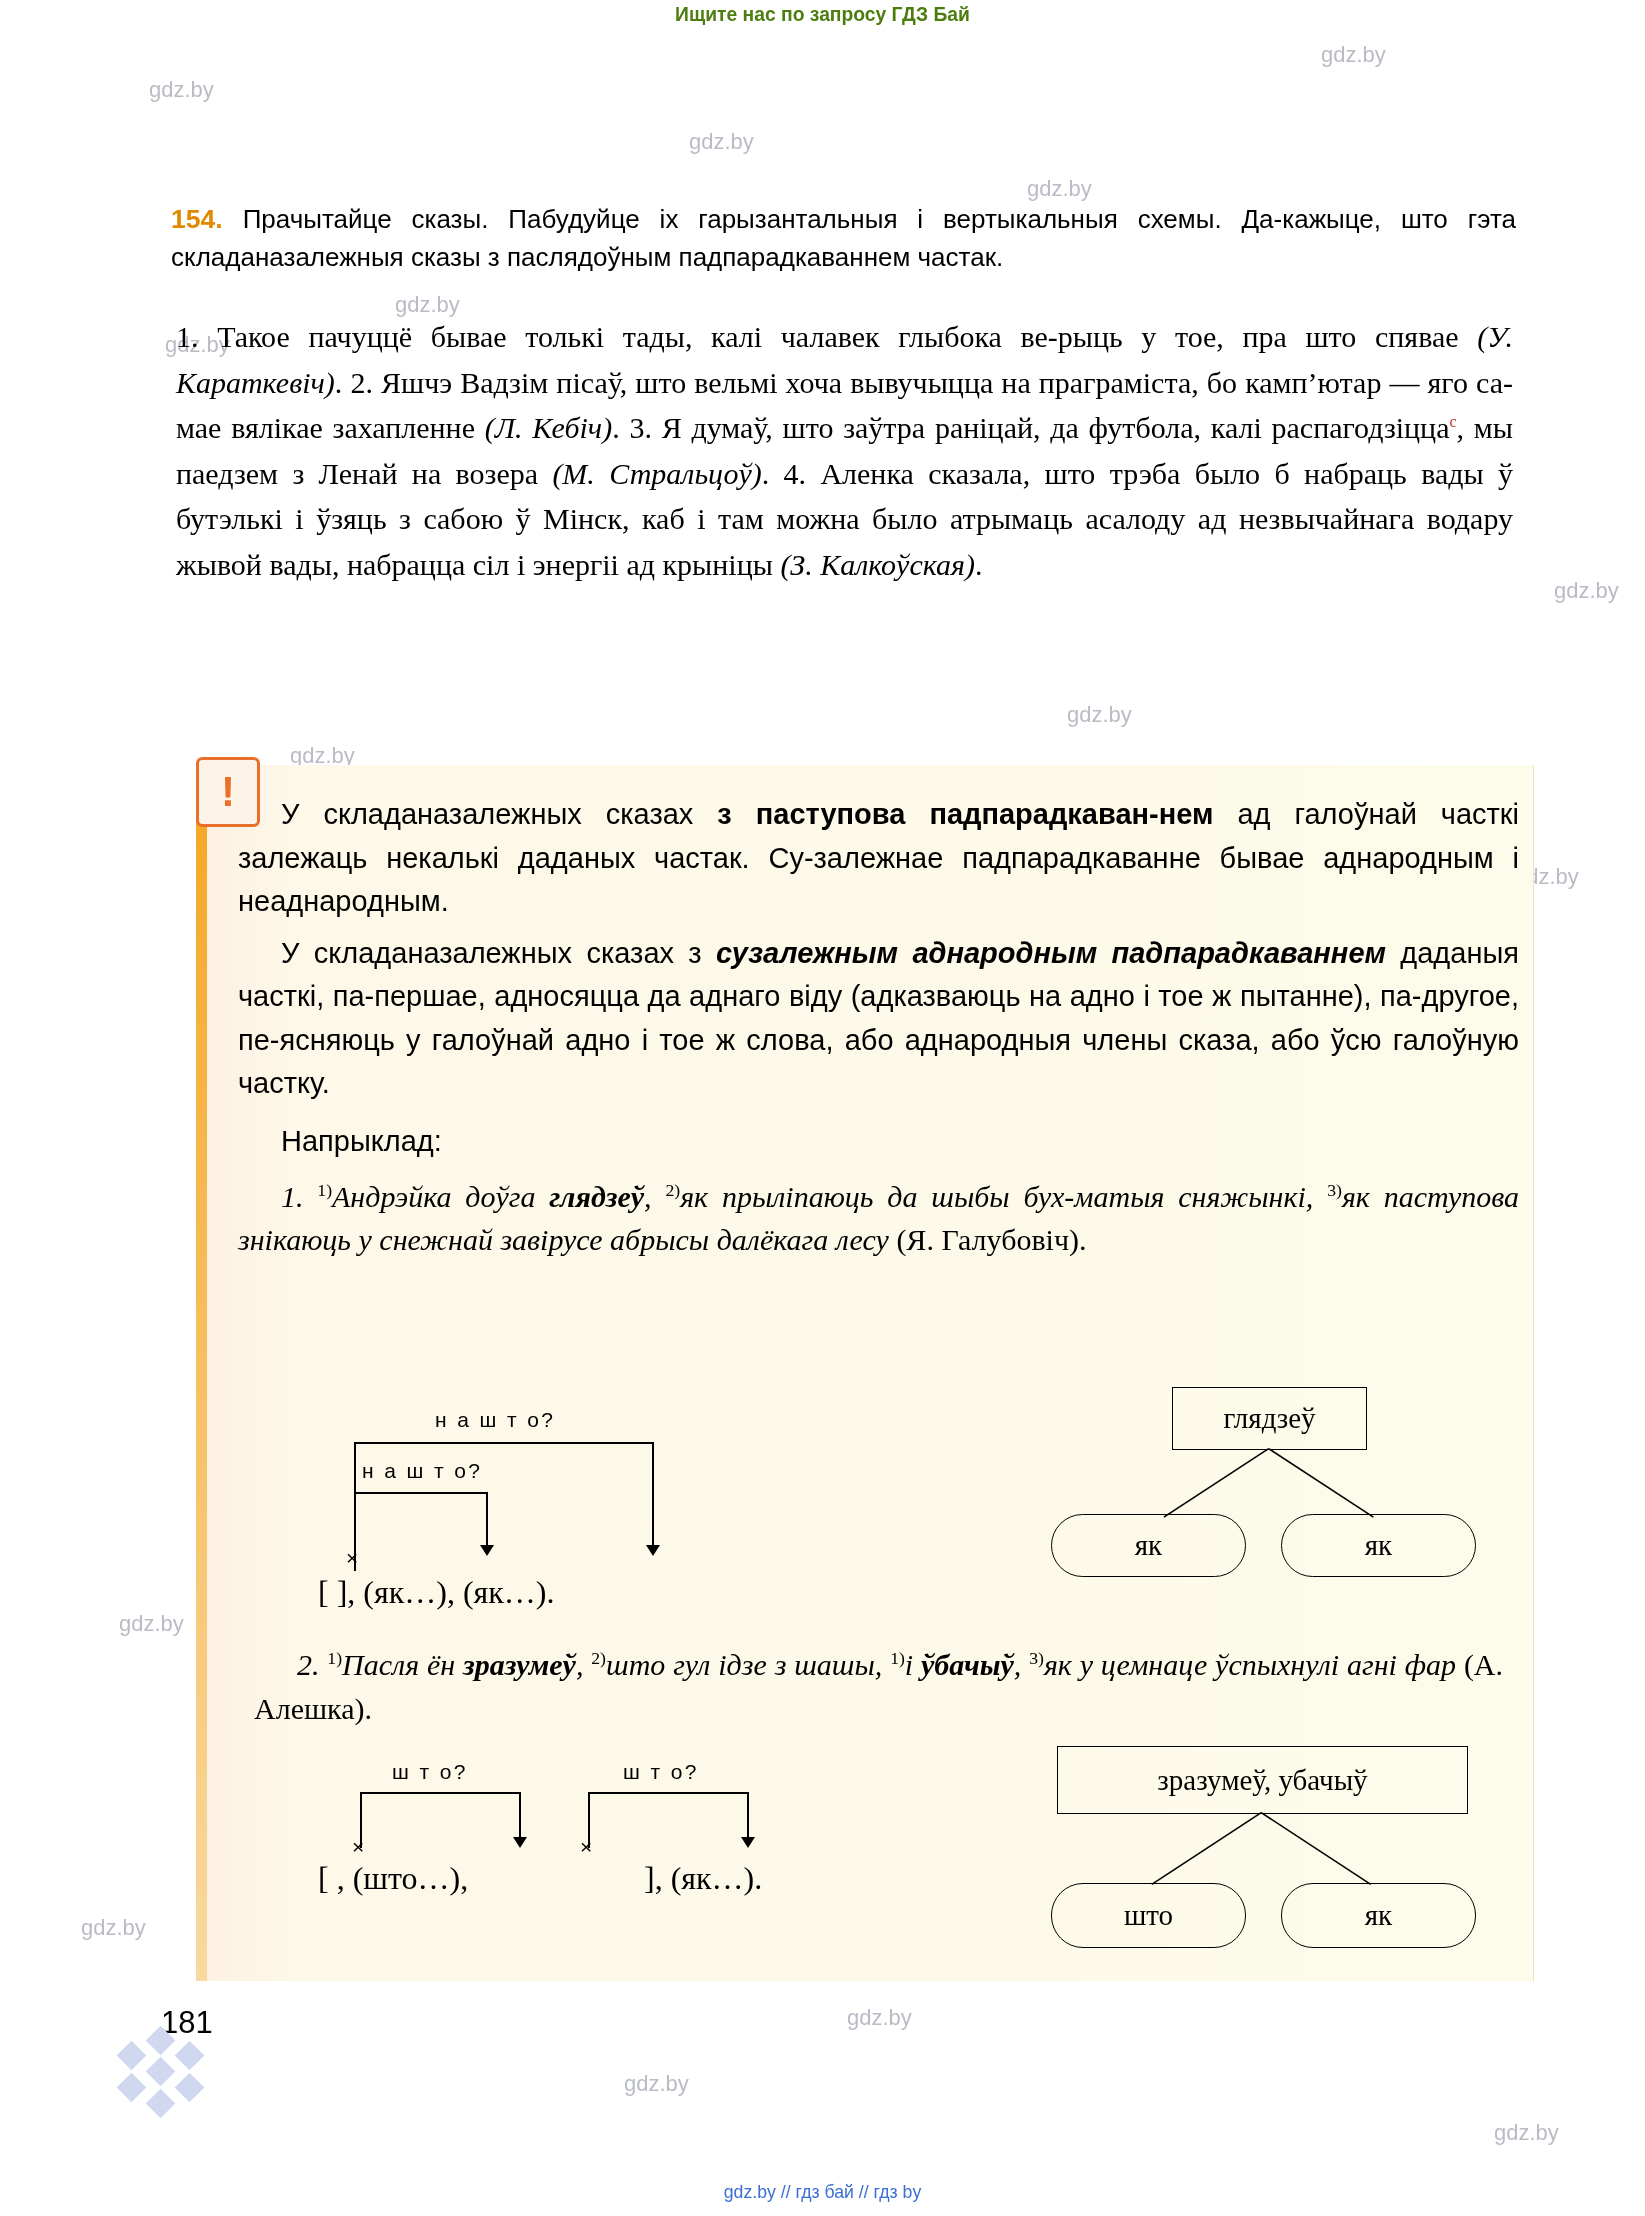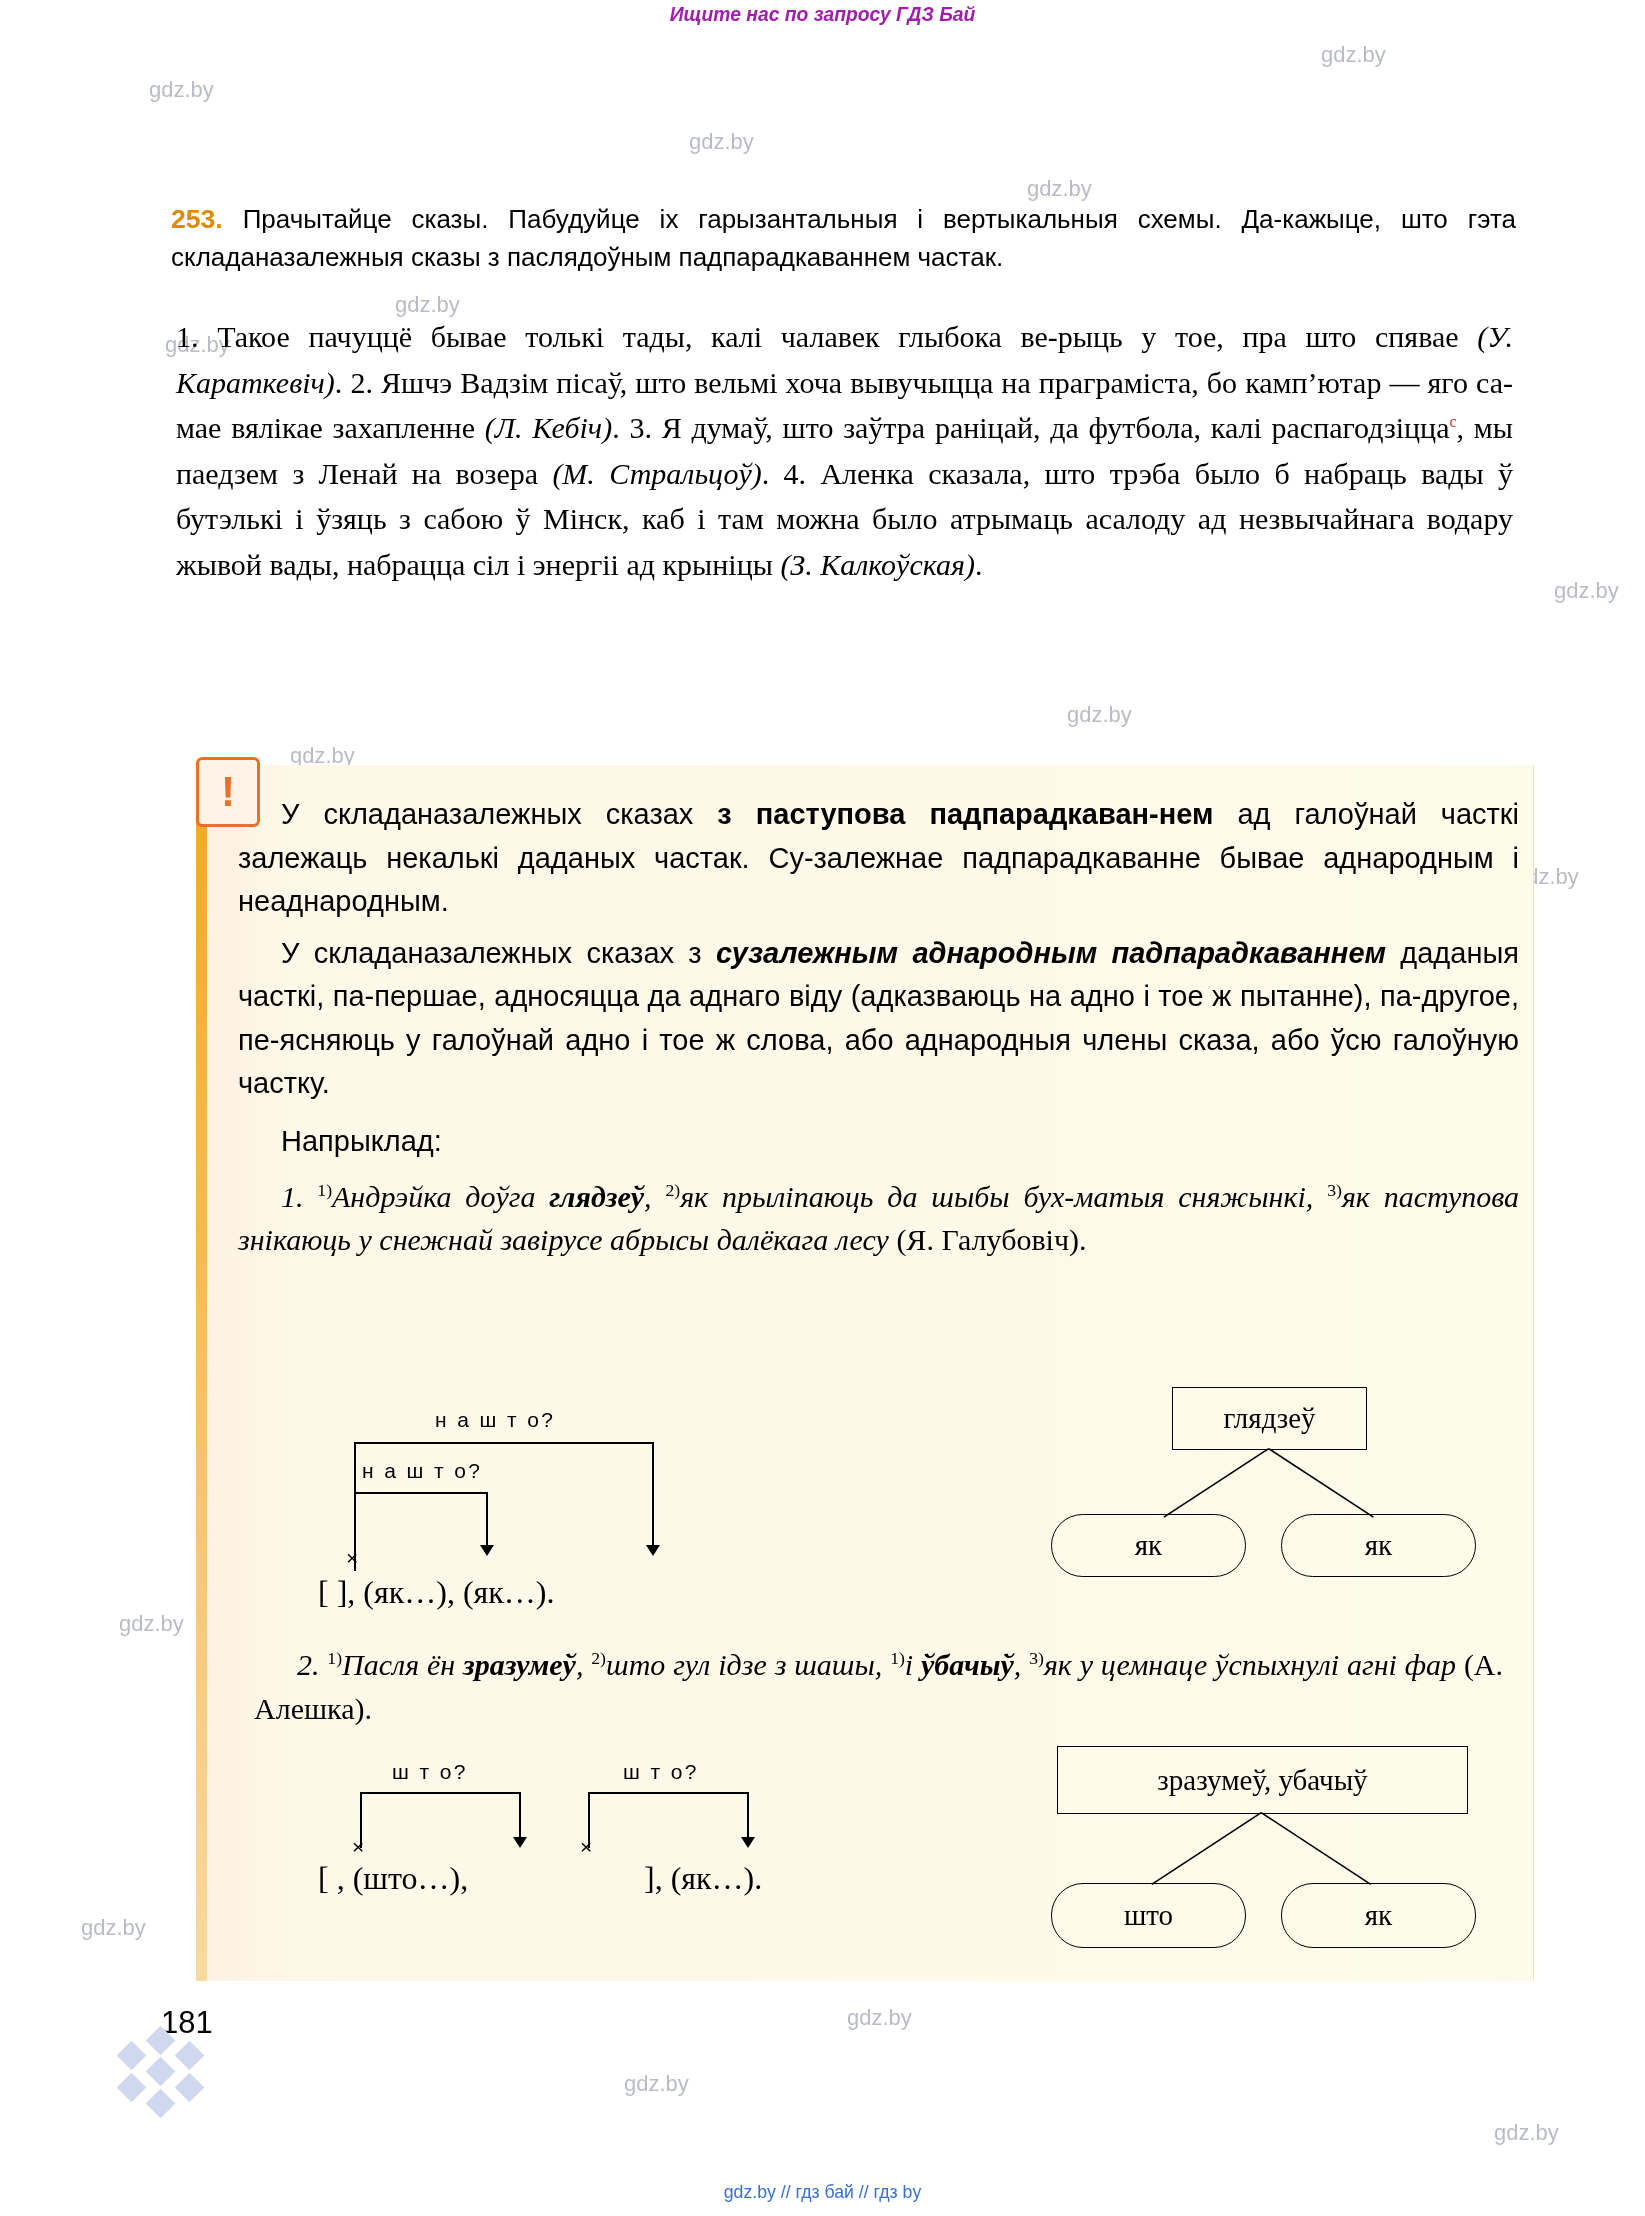--- a/index.html
+++ b/index.html
@@ -35,22 +35,21 @@
     width: 1645px;
     height: 29px;
     display: flex;
     align-items: center;
     justify-content: center;
   }
   .top-banner span {
     font-family: "Liberation Sans", sans-serif;
     font-size: 19.3px;
     font-weight: bold;
-    color: #a21caf;
-    font-style: italic;
+    color: #4d7c0f;
   }
   .bottom-banner {
     position: absolute;
     bottom: 13px;
     left: 0;
     width: 1645px;
     text-align: center;
     font-family: "Liberation Sans", sans-serif;
     font-size: 17.7px;
     color: #3b6fd4;
@@ -232,21 +231,21 @@
   <div class="wm" style="left:699px; top:1551px;">gdz.by</div>
   <div class="wm" style="left:952px; top:1601px;">gdz.by</div>
   <div class="wm" style="left:1393px; top:1732px;">gdz.by</div>
   <div class="wm" style="left:119px; top:1611px;">gdz.by</div>
   <div class="wm" style="left:81px; top:1915px;">gdz.by</div>
   <div class="wm" style="left:847px; top:2005px;">gdz.by</div>
   <div class="wm" style="left:624px; top:2071px;">gdz.by</div>
   <div class="wm" style="left:1494px; top:2120px;">gdz.by</div>
 
   <div class="ex-block">
-    <span class="ex-num">253.</span>
+    <span class="ex-num">154.</span>
     <span>Прачытайце сказы. Пабудуйце іх гарызантальныя і вертыкальныя схемы. Да-кажыце, што гэта складаназалежныя сказы з паслядоўным падпарадкаваннем частак.</span>
   </div>
 
   <div class="body-text">1. Такое пачуццё бывае толькі тады, калі чалавек глыбока ве-рыць у тое, пра што спявае <i>(У. Караткевіч)</i>. 2. Яшчэ Вадзім пісаў, што вельмі хоча вывучыцца на праграміста, бо камп’ютар — яго са-мае вялікае захапленне <i>(Л. Кебіч)</i>. 3. Я думаў, што заўтра раніцай, да футбола, калі распагодзіцца<sup class="sup-c">с</sup>, мы паедзем з Ленай на возера <i>(М. Стральцоў)</i>. 4. Аленка сказала, што трэба было б набраць вады ў бутэлькі і ўзяць з сабою ў Мінск, каб і там можна было атрымаць асалоду ад незвычайнага водару жывой вады, набрацца сіл і энергіі ад крыніцы <i>(З. Калкоўская)</i>.</div>
 
   <div class="rule-box"></div>
   <div class="rule-bar"></div>
   <div class="excl-icon">!</div>
 
   <div class="rule-text">

